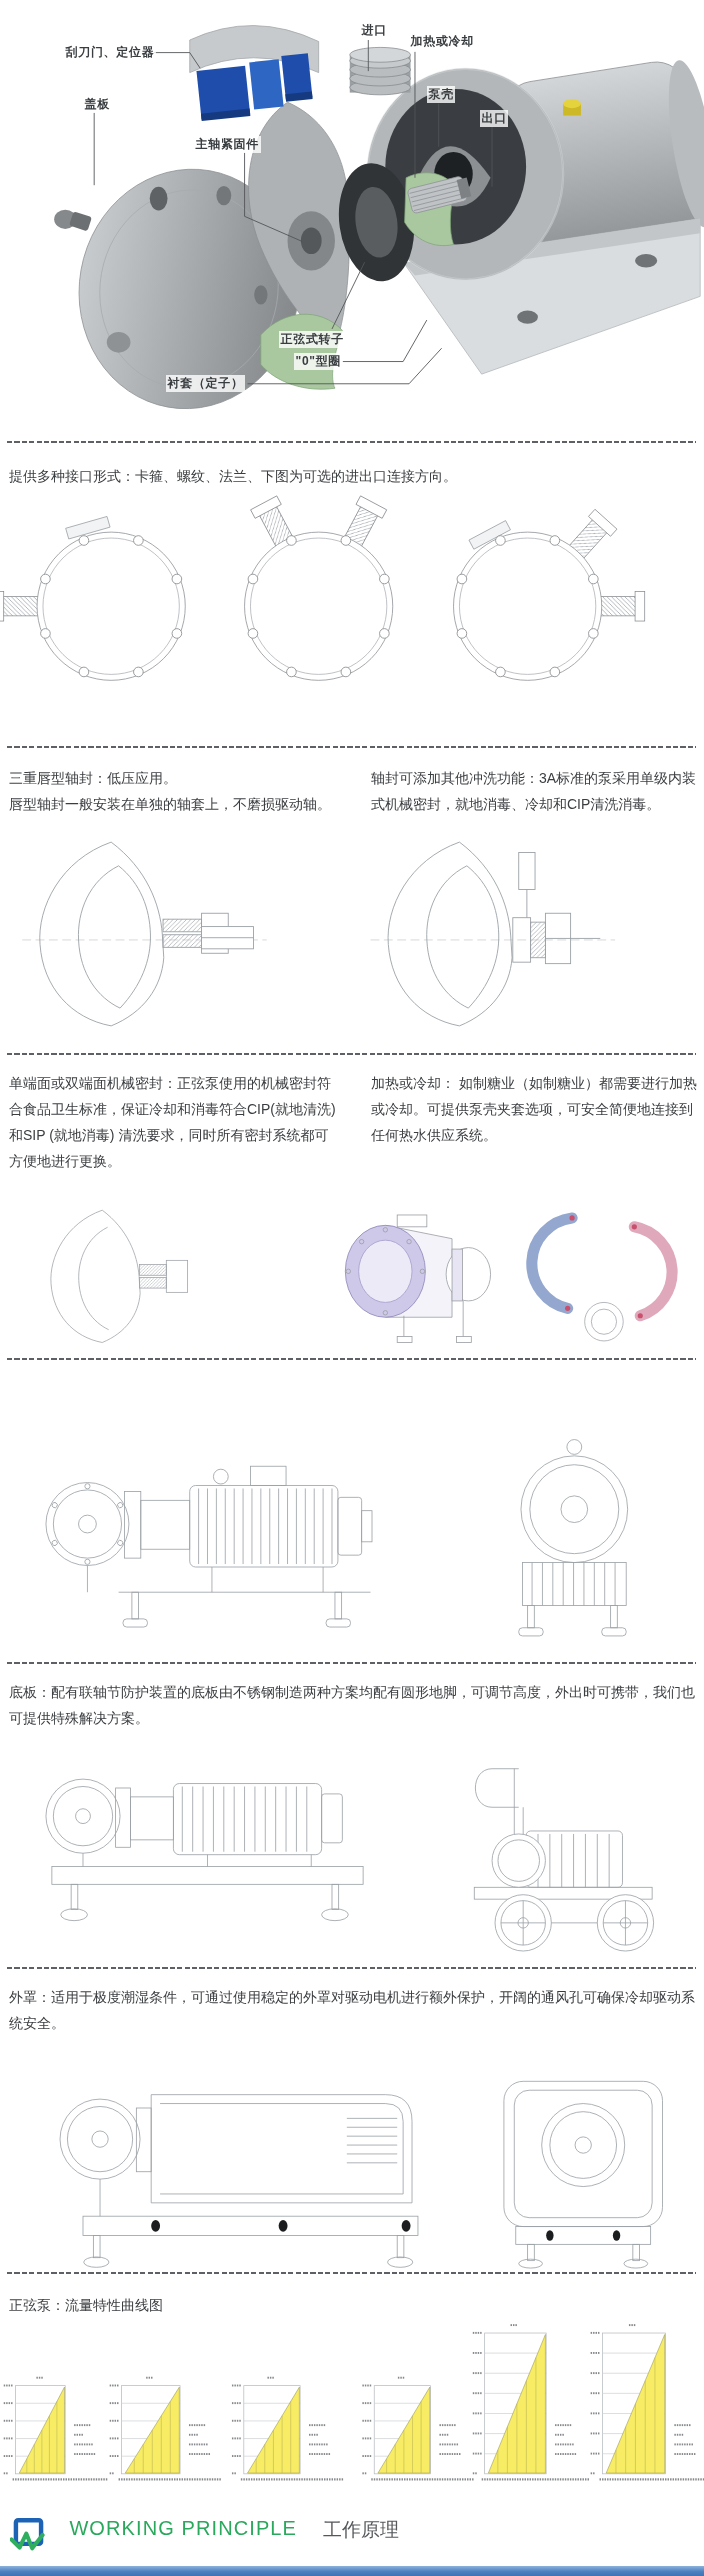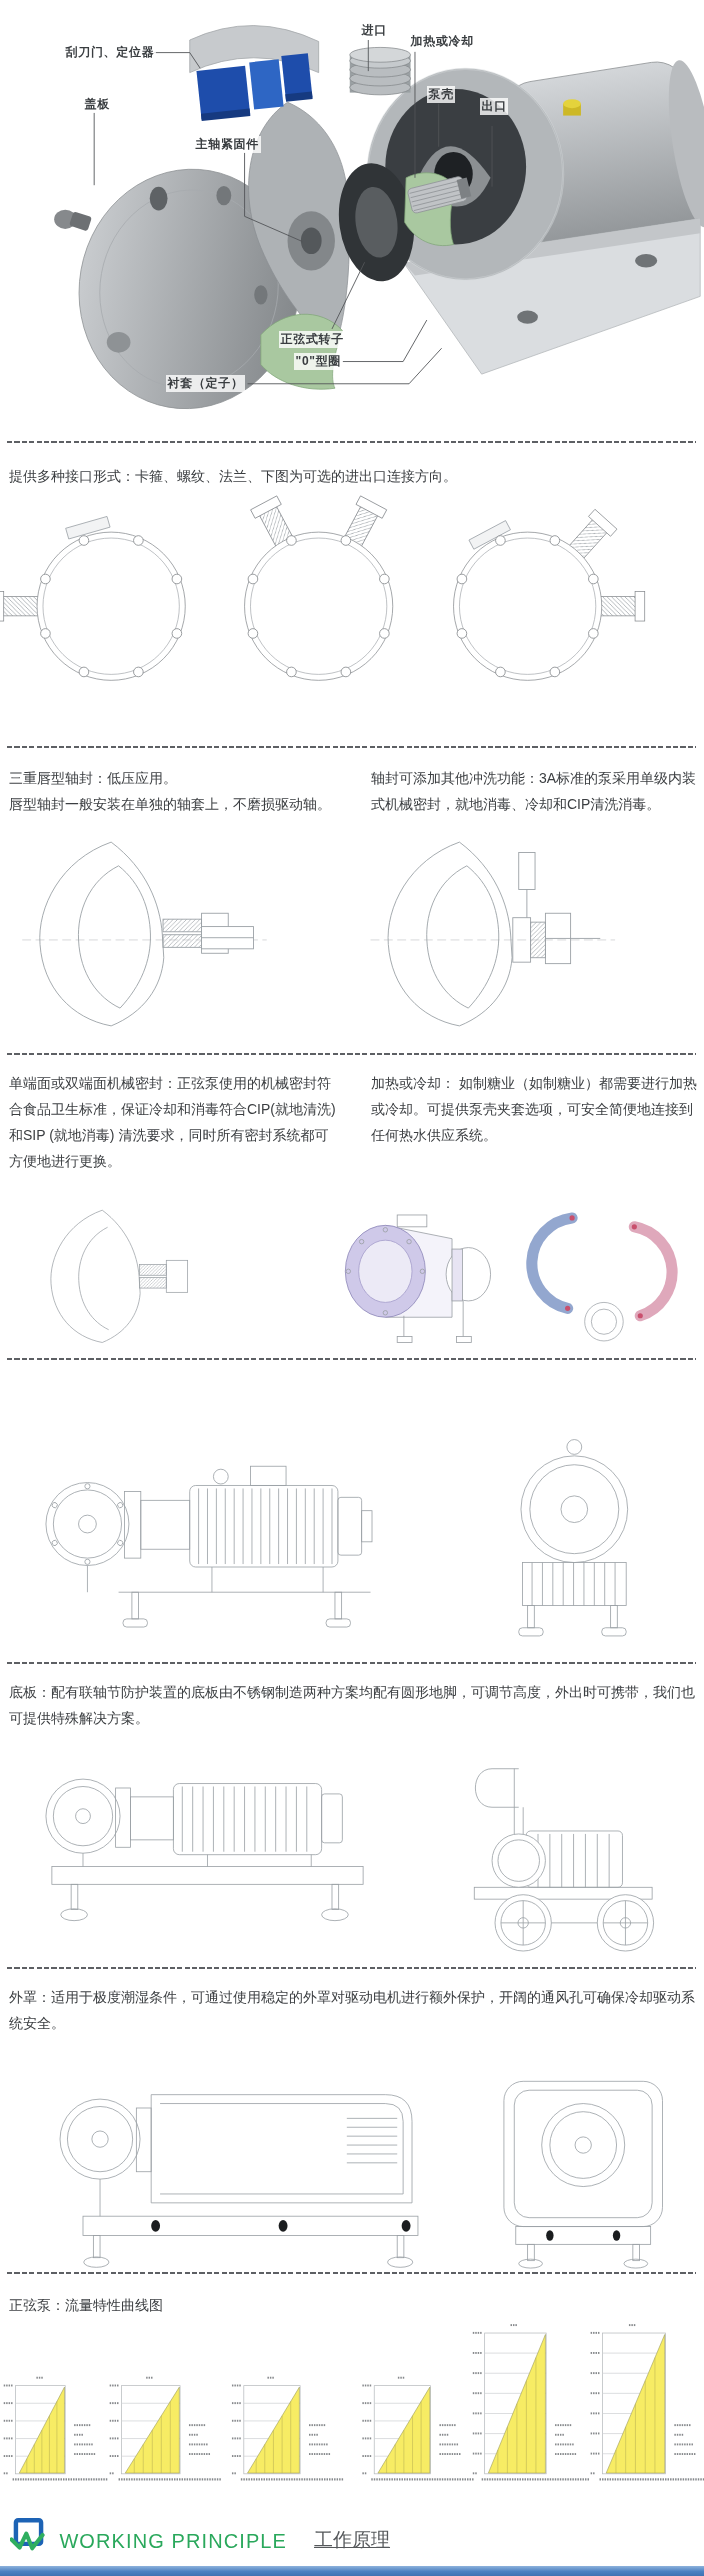--- a/index.html
+++ b/index.html
@@ -5,23 +5,23 @@
   html,body{margin:0;padding:0;background:#fff;}
   .page{position:relative;width:704px;height:2576px;background:#fff;overflow:hidden;
         font-family:"Liberation Sans","DejaVu Sans",sans-serif;color:#3b3e41;}
   .abs{position:absolute;}
   .sep{position:absolute;left:7.4px;width:689px;height:1.5px;
        background:repeating-linear-gradient(90deg,#5d6064 0 5.2px,transparent 5.2px 7.4px);}
   .para{position:absolute;margin:0;font-size:14px;line-height:26px;color:#3b3e41;
         white-space:pre-line;}
   .lbl{position:absolute;font-size:12px;font-weight:bold;color:#393d40;letter-spacing:0.7px;
        white-space:nowrap;background:rgba(255,255,255,.8);padding:0 1.5px;}
-  .footer{position:absolute;left:10.4px;top:2517px;display:flex;align-items:flex-end;}
+  .footer{position:absolute;left:10.4px;top:2517px;display:flex;align-items:flex-start;gap:10px;}
   .f-en{font-size:20px;color:#2aa85c;letter-spacing:1.1px;margin-left:12px;}
-  .f-zh{font-size:19px;color:#55585b;margin-left:27px;text-decoration:underline;}
+  .f-zh{font-size:19px;color:#55585b;margin-left:16px;}
   .bar{position:absolute;left:0;top:2566px;width:704px;height:10.4px;
        background:linear-gradient(180deg,#8db2dc 0%,#4c81c2 55%,#3f72b2 100%);}
   svg{display:block;}
 </style>
 </head>
 <body>
 
 <div class="page">
 
   <svg class="abs" style="left:0;top:0" width="704" height="426" viewBox="0 0 950 575">
@@ -122,21 +122,21 @@
       <polyline points="448,444 492,354"></polyline>
       <polyline points="462,488 544,488 576,432"></polyline>
       <polyline points="334,518 552,518 596,470"></polyline>
     </g>
   </svg>
 
   <div class="lbl" style="left:64px;top:44px">刮刀门、定位器</div>
   <div class="lbl" style="left:360px;top:22px">进口</div>
   <div class="lbl" style="left:409px;top:33px">加热或冷却</div>
   <div class="lbl" style="left:427px;top:86px">泵壳</div>
-  <div class="lbl" style="left:480px;top:98px">出口</div>
+  <div class="lbl" style="left:480px;top:110px">出口</div>
   <div class="lbl" style="left:83px;top:96px">盖板</div>
   <div class="lbl" style="left:194px;top:136px">主轴紧固件</div>
   <div class="lbl" style="left:279px;top:331px">正弦式转子</div>
   <div class="lbl" style="left:294px;top:353px">"0"型圈</div>
   <div class="lbl" style="left:166px;top:375px">衬套（定子）</div>
 
   <div class="sep" style="top:441px"></div>
   <div class="sep" style="top:746px"></div>
   <div class="sep" style="top:1053px"></div>
   <div class="sep" style="top:1358px"></div>

